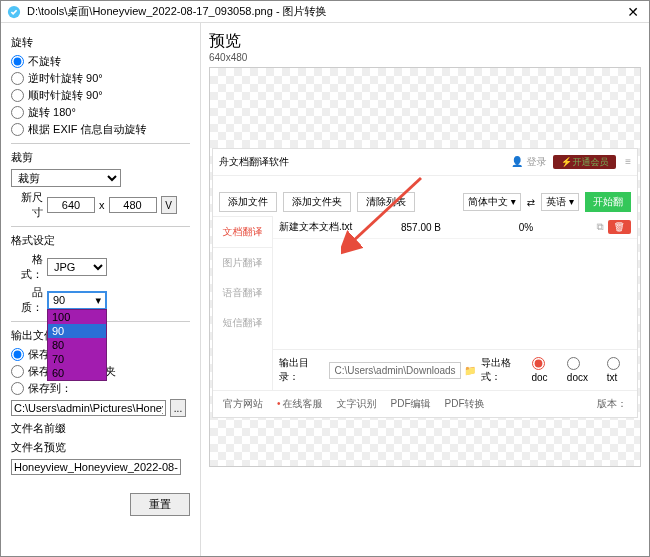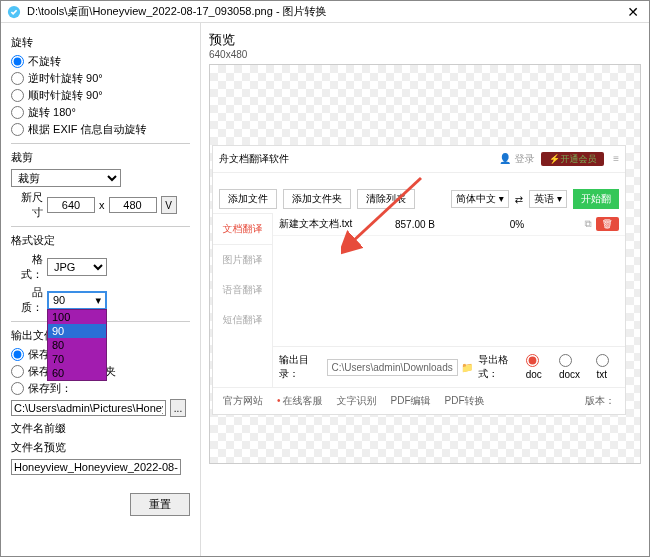--- a/index.html
+++ b/index.html
@@ -18,26 +18,26 @@
 .select-row label { width: 32px; text-align: right; }
 select, input[type=text] { font-size: 11px; padding: 1px 2px; border: 1px solid #888; background: #fff; }
 .size-box { width: 48px; text-align: center; }
 hr { border: none; border-top: 1px solid #ccc; margin: 6px 0; }
 .dropdown-open { position: relative; }
 .dd-field { width: 60px; border: 2px solid #3a8ee6; padding: 1px 4px; background: #fff; display: flex; justify-content: space-between; align-items: center;}
 .dd-list { position: absolute; top: 18px; left: 0; width: 60px; border: 1px solid #701a75; background: #a21caf; z-index: 20; }
 .dd-item { padding: 1px 4px; font-size: 11px; cursor: pointer; }
 .dd-sel { background: #2a6fd6; color: #fff; }
 .btn { border: 1px solid #888; background: #eee; padding: 3px 18px; font-size: 11px; cursor: pointer; }
-.preview-label { font-size: 13px; }
+.preview-label { font-size: 16px; }
 .preview-dim { font-size: 10px; color: #555; margin-bottom: 4px; }
 .checker { width: 100%; height: 400px; border: 1px solid #ccc; 
   background-image: linear-gradient(45deg,#eee 25%,transparent 25%),linear-gradient(-45deg,#eee 25%,transparent 25%),linear-gradient(45deg,transparent 75%,#eee 75%),linear-gradient(-45deg,transparent 75%,#eee 75%);
   background-size: 16px 16px; background-position: 0 0,0 8px,8px -8px,-8px 0; position: relative; }
-.embed { position: absolute; top: 80px; left: 2px; right: 14px; background: #fff; font-size: 10px; border: 1px solid #e0e0e0; }
+.embed { position: absolute; top: 80px; left: 2px; right: 2px; background: #fff; font-size: 10px; border: 1px solid #e0e0e0; }
 .embed-top { display: flex; justify-content: space-between; align-items: center; padding: 6px; border-bottom: 1px solid #eee; }
 .login-link { color: #999; font-size: 10px; }
 .vip-btn { background: #7f1d1d; border-radius: 2px; padding: 2px 8px; font-size: 9px; color: #7a5; margin-left: 4px; }
 .embed-tools { display: flex; gap: 6px; padding: 4px 6px; align-items: center; margin-top: 12px; }
 .tool-btn { border: 1px solid #ccc; padding: 2px 8px; font-size: 10px; background: #fff; cursor: pointer; }
 .lang-sel { border: 1px solid #ccc; padding: 1px 4px; font-size: 10px; }
 .start-btn { background: #34c759; color: #fff; border: none; padding: 3px 8px; font-size: 10px; cursor: pointer; }
 .embed-body { display: flex; }
 .side-tabs { width: 60px; border-right: 1px solid #eee; }
 .side-tab { padding: 8px 4px; font-size: 10px; color: #aaa; text-align: center; cursor: pointer; }

